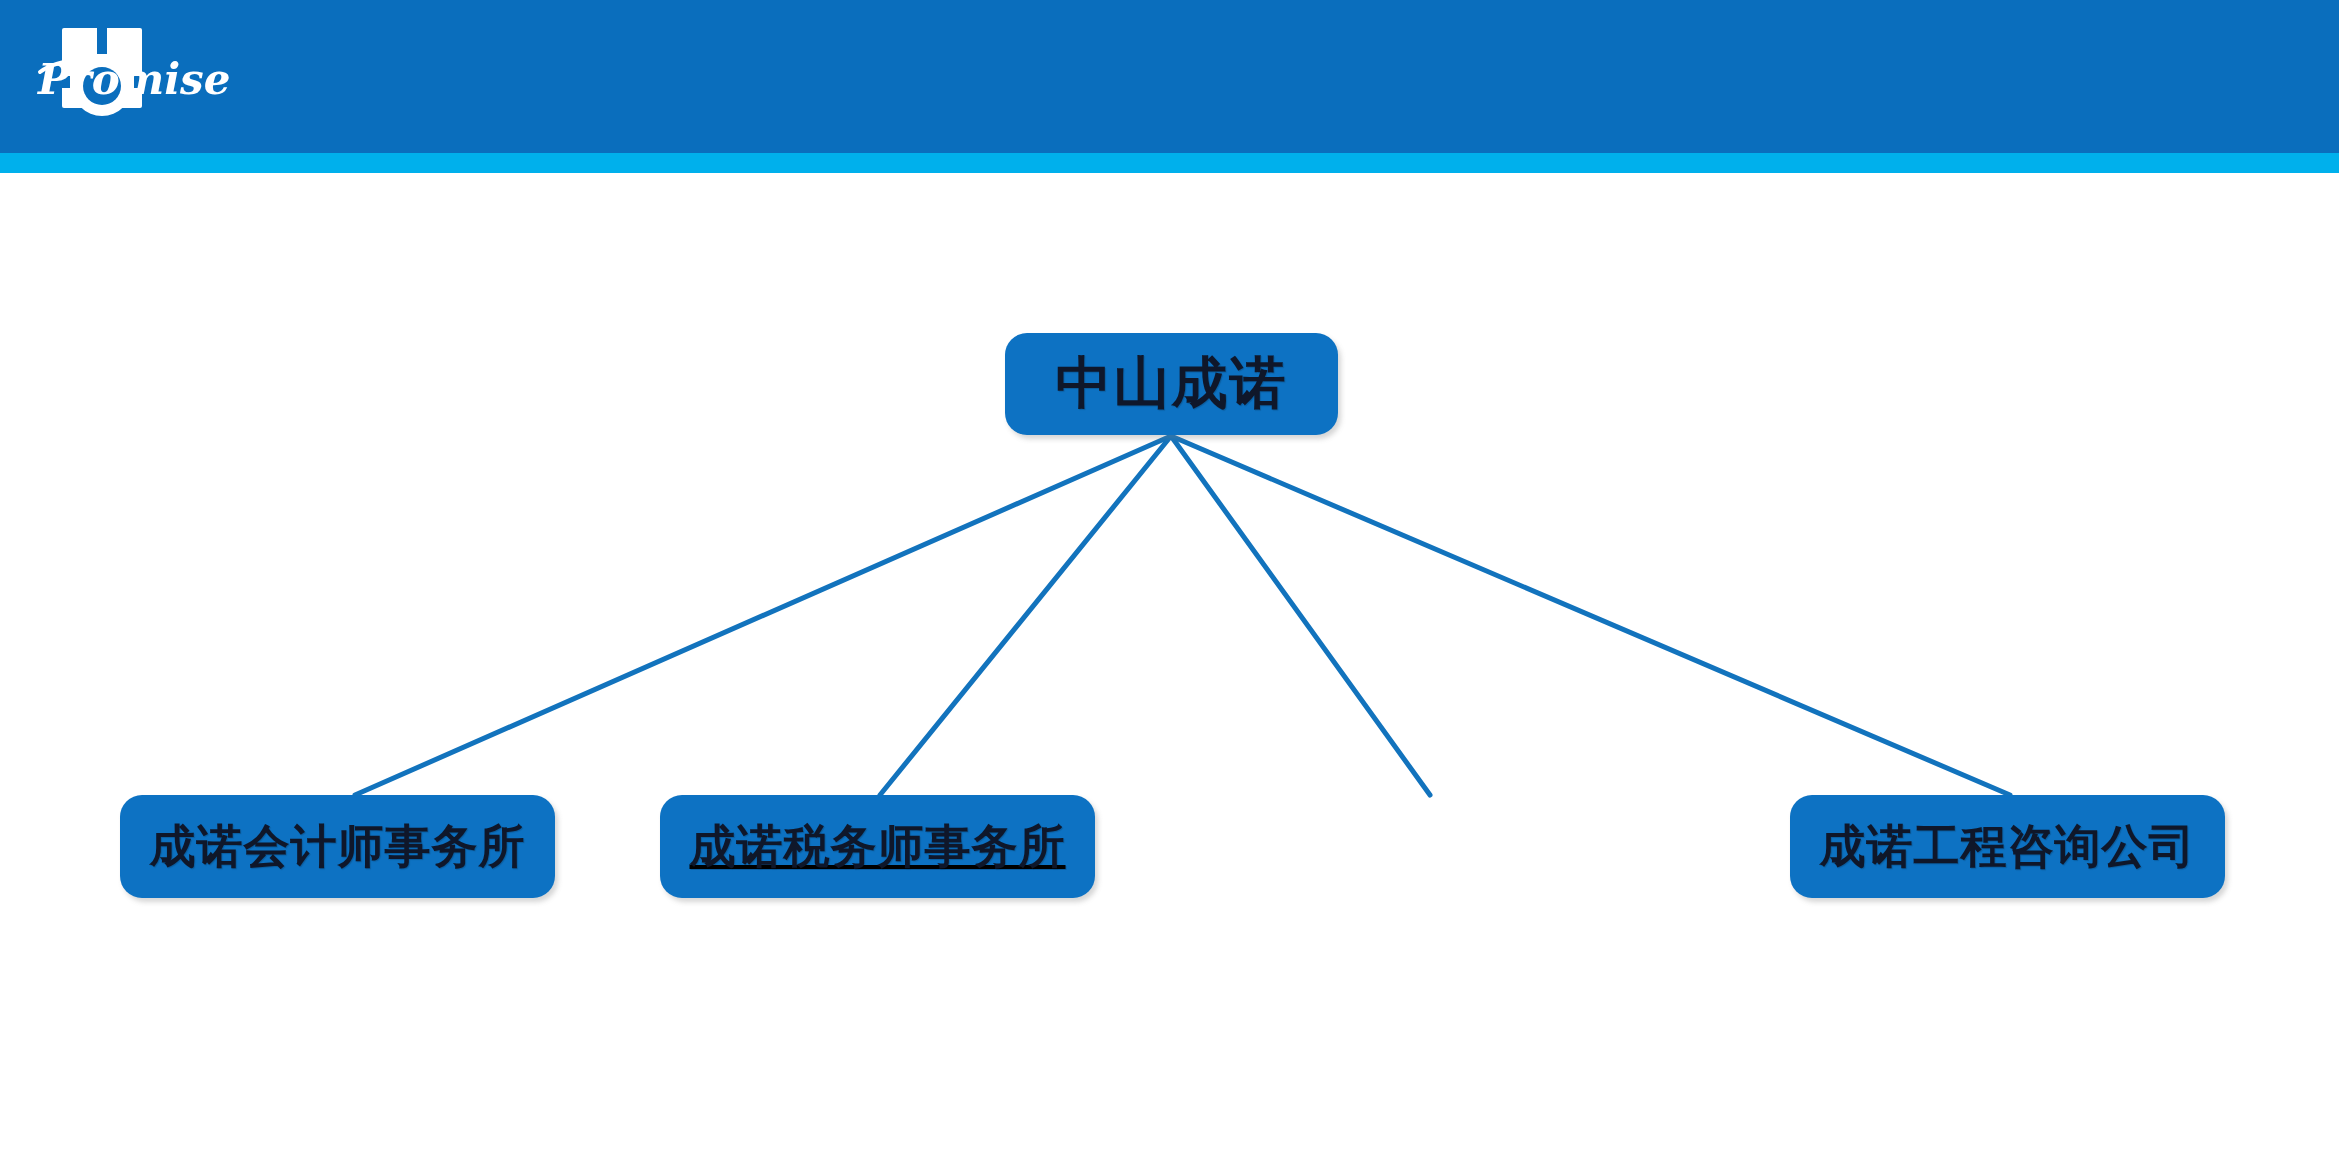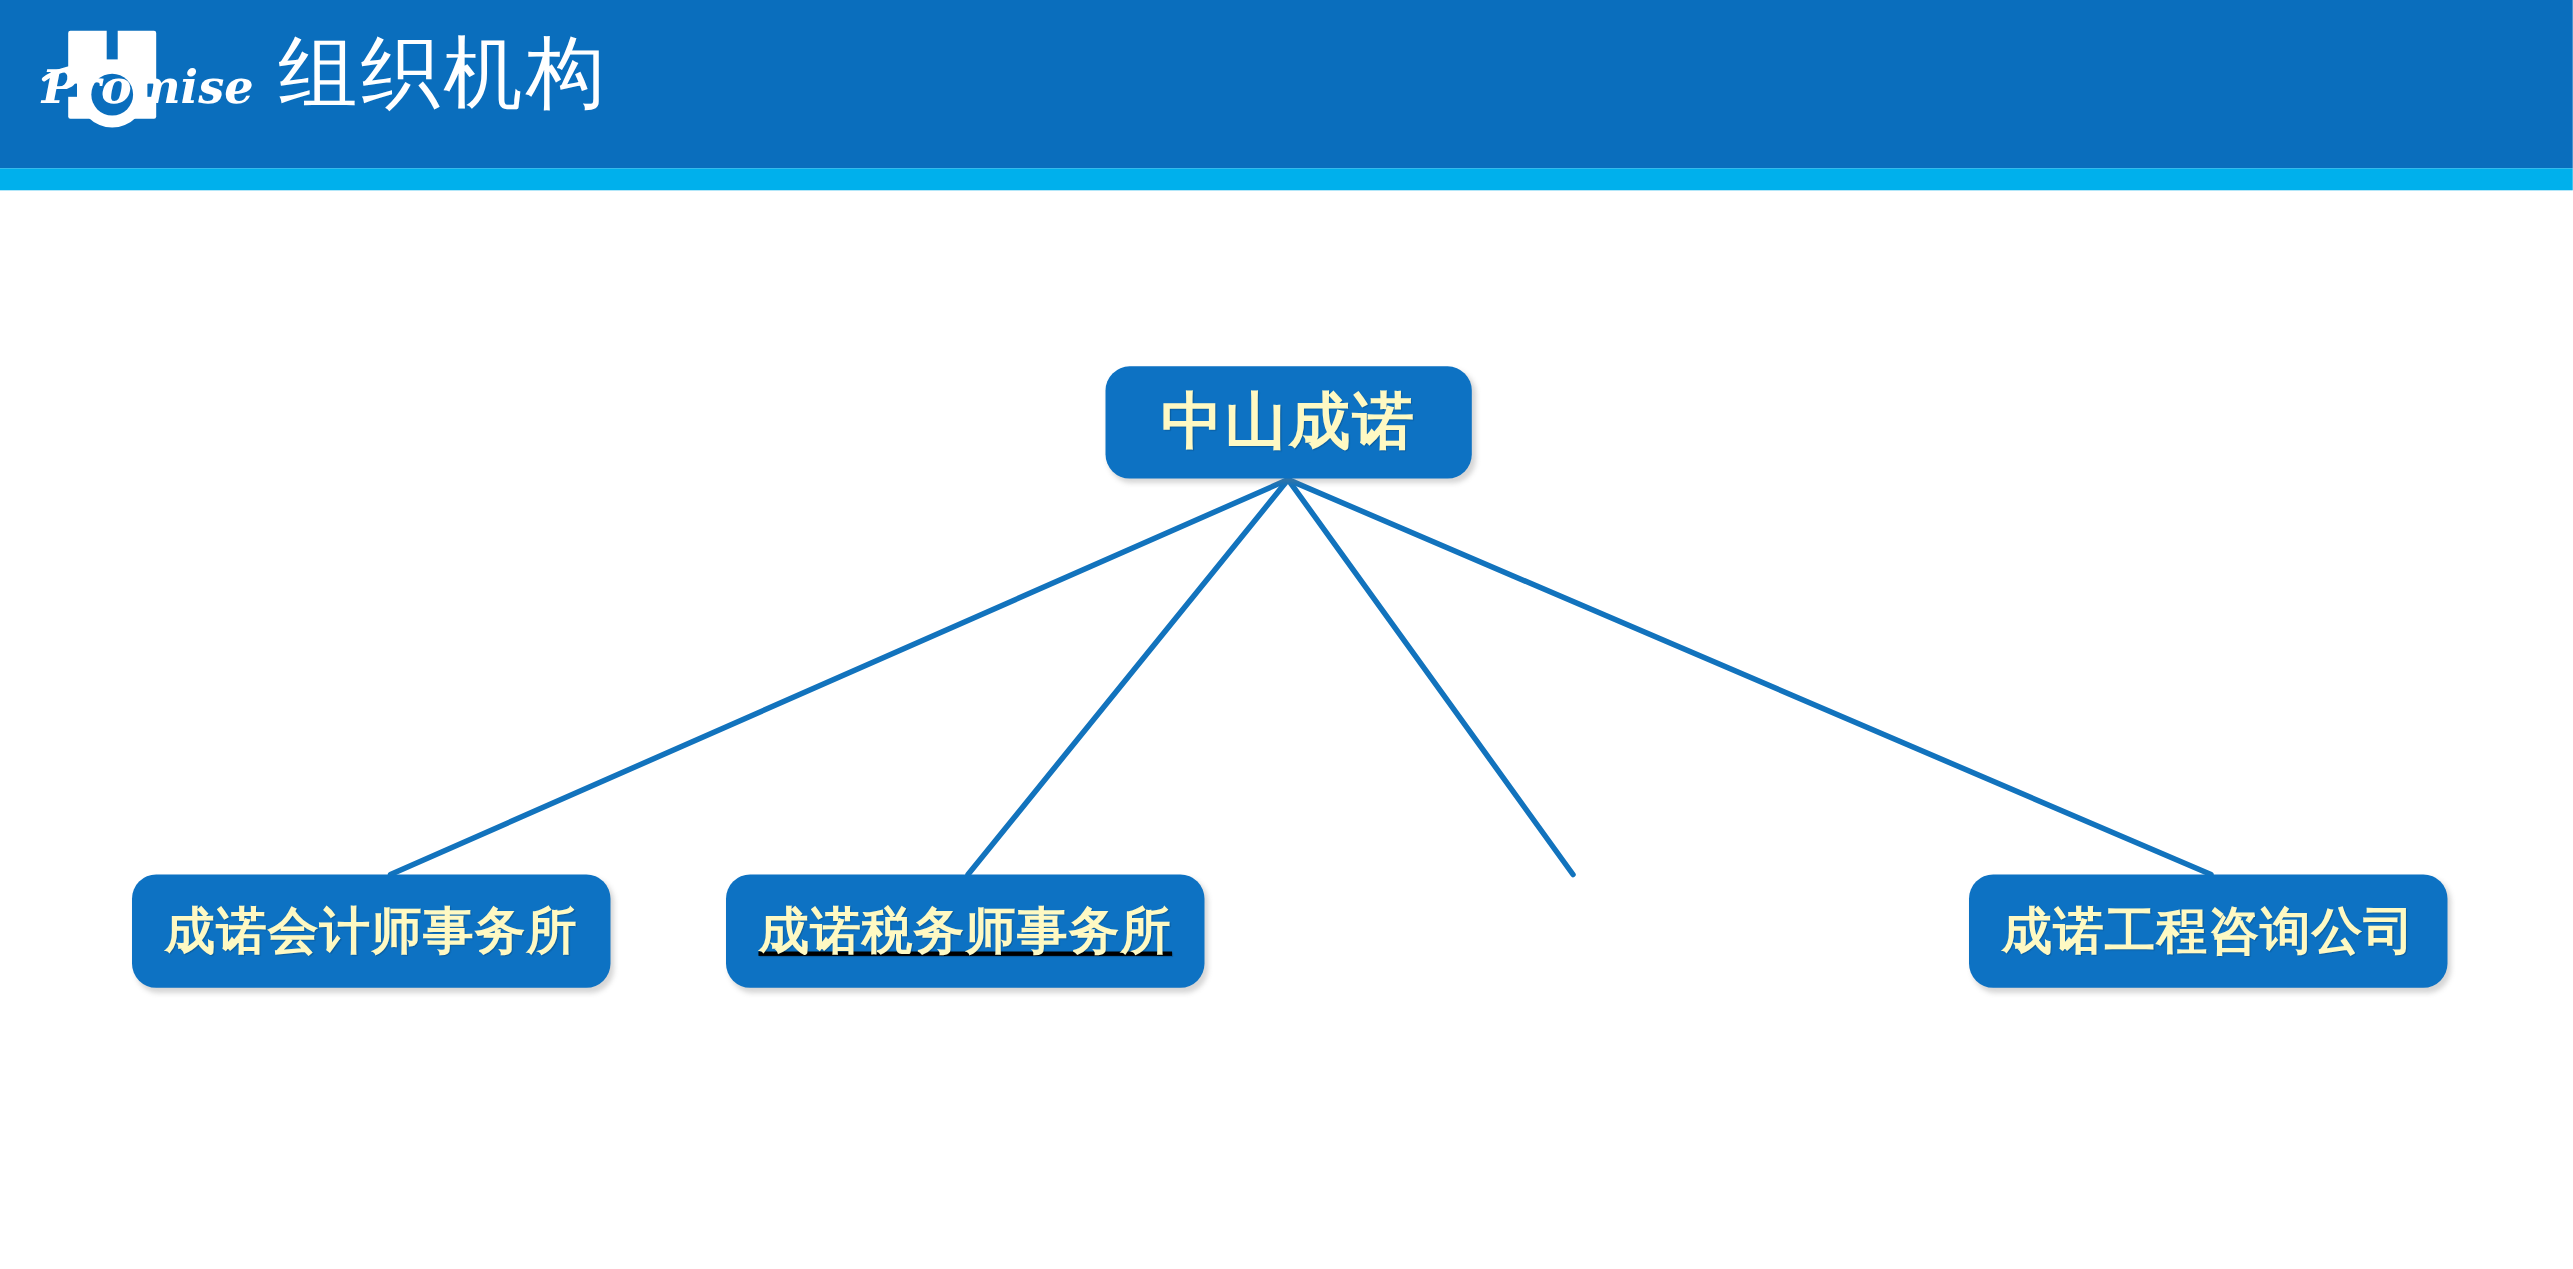--- a/index.html
+++ b/index.html
@@ -95,21 +95,21 @@
     position: absolute;
     background: #0d72c3;
     border-radius: 22px;
     box-shadow: 3px 4px 5px rgba(120,120,120,0.30);
     display: flex;
     align-items: center;
     justify-content: center;
     box-sizing: border-box;
   }
   .node-label {
-    color: #fef9c3;
+    color: #0f172a;
     font-weight: bold;
     white-space: nowrap;
     font-family: "DejaVu Sans", "Liberation Sans", sans-serif;
     text-shadow: 1px 1px 1px rgba(0,0,0,0.18);
   }
 
   #node-root {
     left: 1005px;
     top: 160px;
     width: 333px;
@@ -158,21 +158,20 @@
       </defs>
       <rect x="0" y="0" width="88" height="104" fill="#ffffff" mask="url(#logo-mask)"></rect>
     </svg>
 
     <svg id="logo-word" viewBox="0 0 200 70">
       <text x="6" y="52" font-family="DejaVu Serif, Liberation Serif, serif" font-size="42" font-style="italic" font-weight="bold" fill="#ffffff">Promise</text>
       <path d="M8 30 C 26 16, 70 14, 96 22" stroke="#ffffff" stroke-width="4" fill="none" stroke-linecap="round"></path>
     </svg>
   </div>
 
-  <div id="header-title">组织机构</div>
 
   <div id="chart-area">
 
     <svg id="connector-layer" viewBox="0 0 2339 981">
       <g stroke="#1273bd" stroke-width="5" fill="none" stroke-linecap="round">
         <line x1="1171" y1="263" x2="355" y2="622"></line>
         <line x1="1171" y1="263" x2="880" y2="622"></line>
         <line x1="1171" y1="263" x2="1430" y2="622"></line>
         <line x1="1171" y1="263" x2="2010" y2="622"></line>
       </g>

